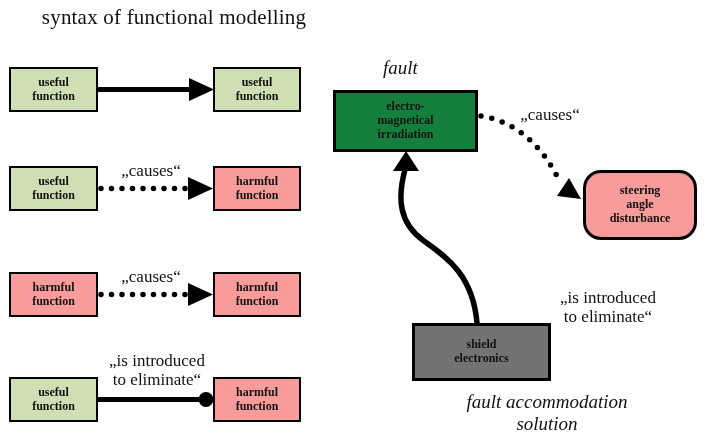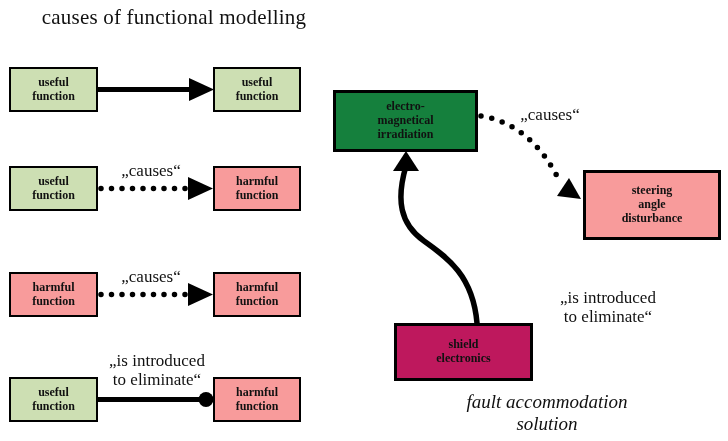--- a/index.html
+++ b/index.html
@@ -24,21 +24,21 @@
     position:absolute; font-style:italic; font-size:19px; line-height:1.15;
     text-align:center; white-space:pre-line;
   }
   #connector-layer { position:absolute; left:0; top:0; pointer-events:none; }
 </style>
 </head>
 <body>
 
 <div id="canvas">
 
-  <div class="title" style="left:0px; top:5px; width:348px;">causes of functional modelling</div>
+  <div class="title" style="left:0px; top:5px; width:348px;">syntax of functional modelling</div>
 
   <svg id="connector-layer" width="728" height="441" viewBox="0 0 728 441">
 
     <line x1="97" y1="89.5" x2="193" y2="89.5" stroke="#000" stroke-width="5"></line>
     <polygon points="214,89.5 189,78 189,101" fill="#000"></polygon>
 
     <line x1="101" y1="188.5" x2="191" y2="188.5" stroke="#000" stroke-width="5.5" stroke-linecap="round" stroke-dasharray="0 10.5"></line>
     <polygon points="213,188.5 188,177 188,200" fill="#000"></polygon>
 
     <line x1="101" y1="294.5" x2="191" y2="294.5" stroke="#000" stroke-width="5.5" stroke-linecap="round" stroke-dasharray="0 10.5"></line>
@@ -71,33 +71,34 @@
   <div class="fbox" style="left: 213px; top: 272px; width: 88px; height: 45px; background: rgb(248, 155, 155);">harmful
 function</div>
 
   <div class="fbox" style="left: 9px; top: 377px; width: 89px; height: 45px; background: rgb(205, 223, 179);">useful
 function</div>
   <div class="rel-label" style="left:94px; top:351px; width:126px;">„is introduced
 to eliminate“</div>
   <div class="fbox" style="left: 213px; top: 377px; width: 88px; height: 45px; background: rgb(248, 155, 155);">harmful
 function</div>
 
+  <div class="annotation" style="left:383px; top:57px; width:60px; text-align:left;">fault</div>
 
   <div class="fbox big" style="left: 333px; top: 90px; width: 145px; height: 62px; background: #15803d;">electro-
 magnetical
 irradiation</div>
 
   <div class="rel-label" style="left:505px; top:105px; width:90px;">„causes“</div>
 
-  <div class="fbox big" style="left: 583px; top: 170px; width: 138px; height: 70px; background: rgb(248, 155, 155);">steering
+  <div class="fbox big" style="left: 583px; top: 170px; width: 114px; height: 70px; background: rgb(248, 155, 155); border-radius: 18px;">steering
 angle
 disturbance</div>
 
   <div class="rel-label" style="left:545px; top:288px; width:126px;">„is introduced
 to eliminate“</div>
 
-  <div class="fbox big" style="left: 394px; top: 323px; width: 139px; height: 58px; background: #be185d;">shield
+  <div class="fbox big" style="left: 412px; top: 323px; width: 139px; height: 58px; background: #737373;">shield
 electronics</div>
 
   <div class="annotation" style="left:437px; top:391px; width:220px;font-family:Liberation Serif, serif;">fault accommodation
 solution</div>
 
 </div>
 
 </body></html>

